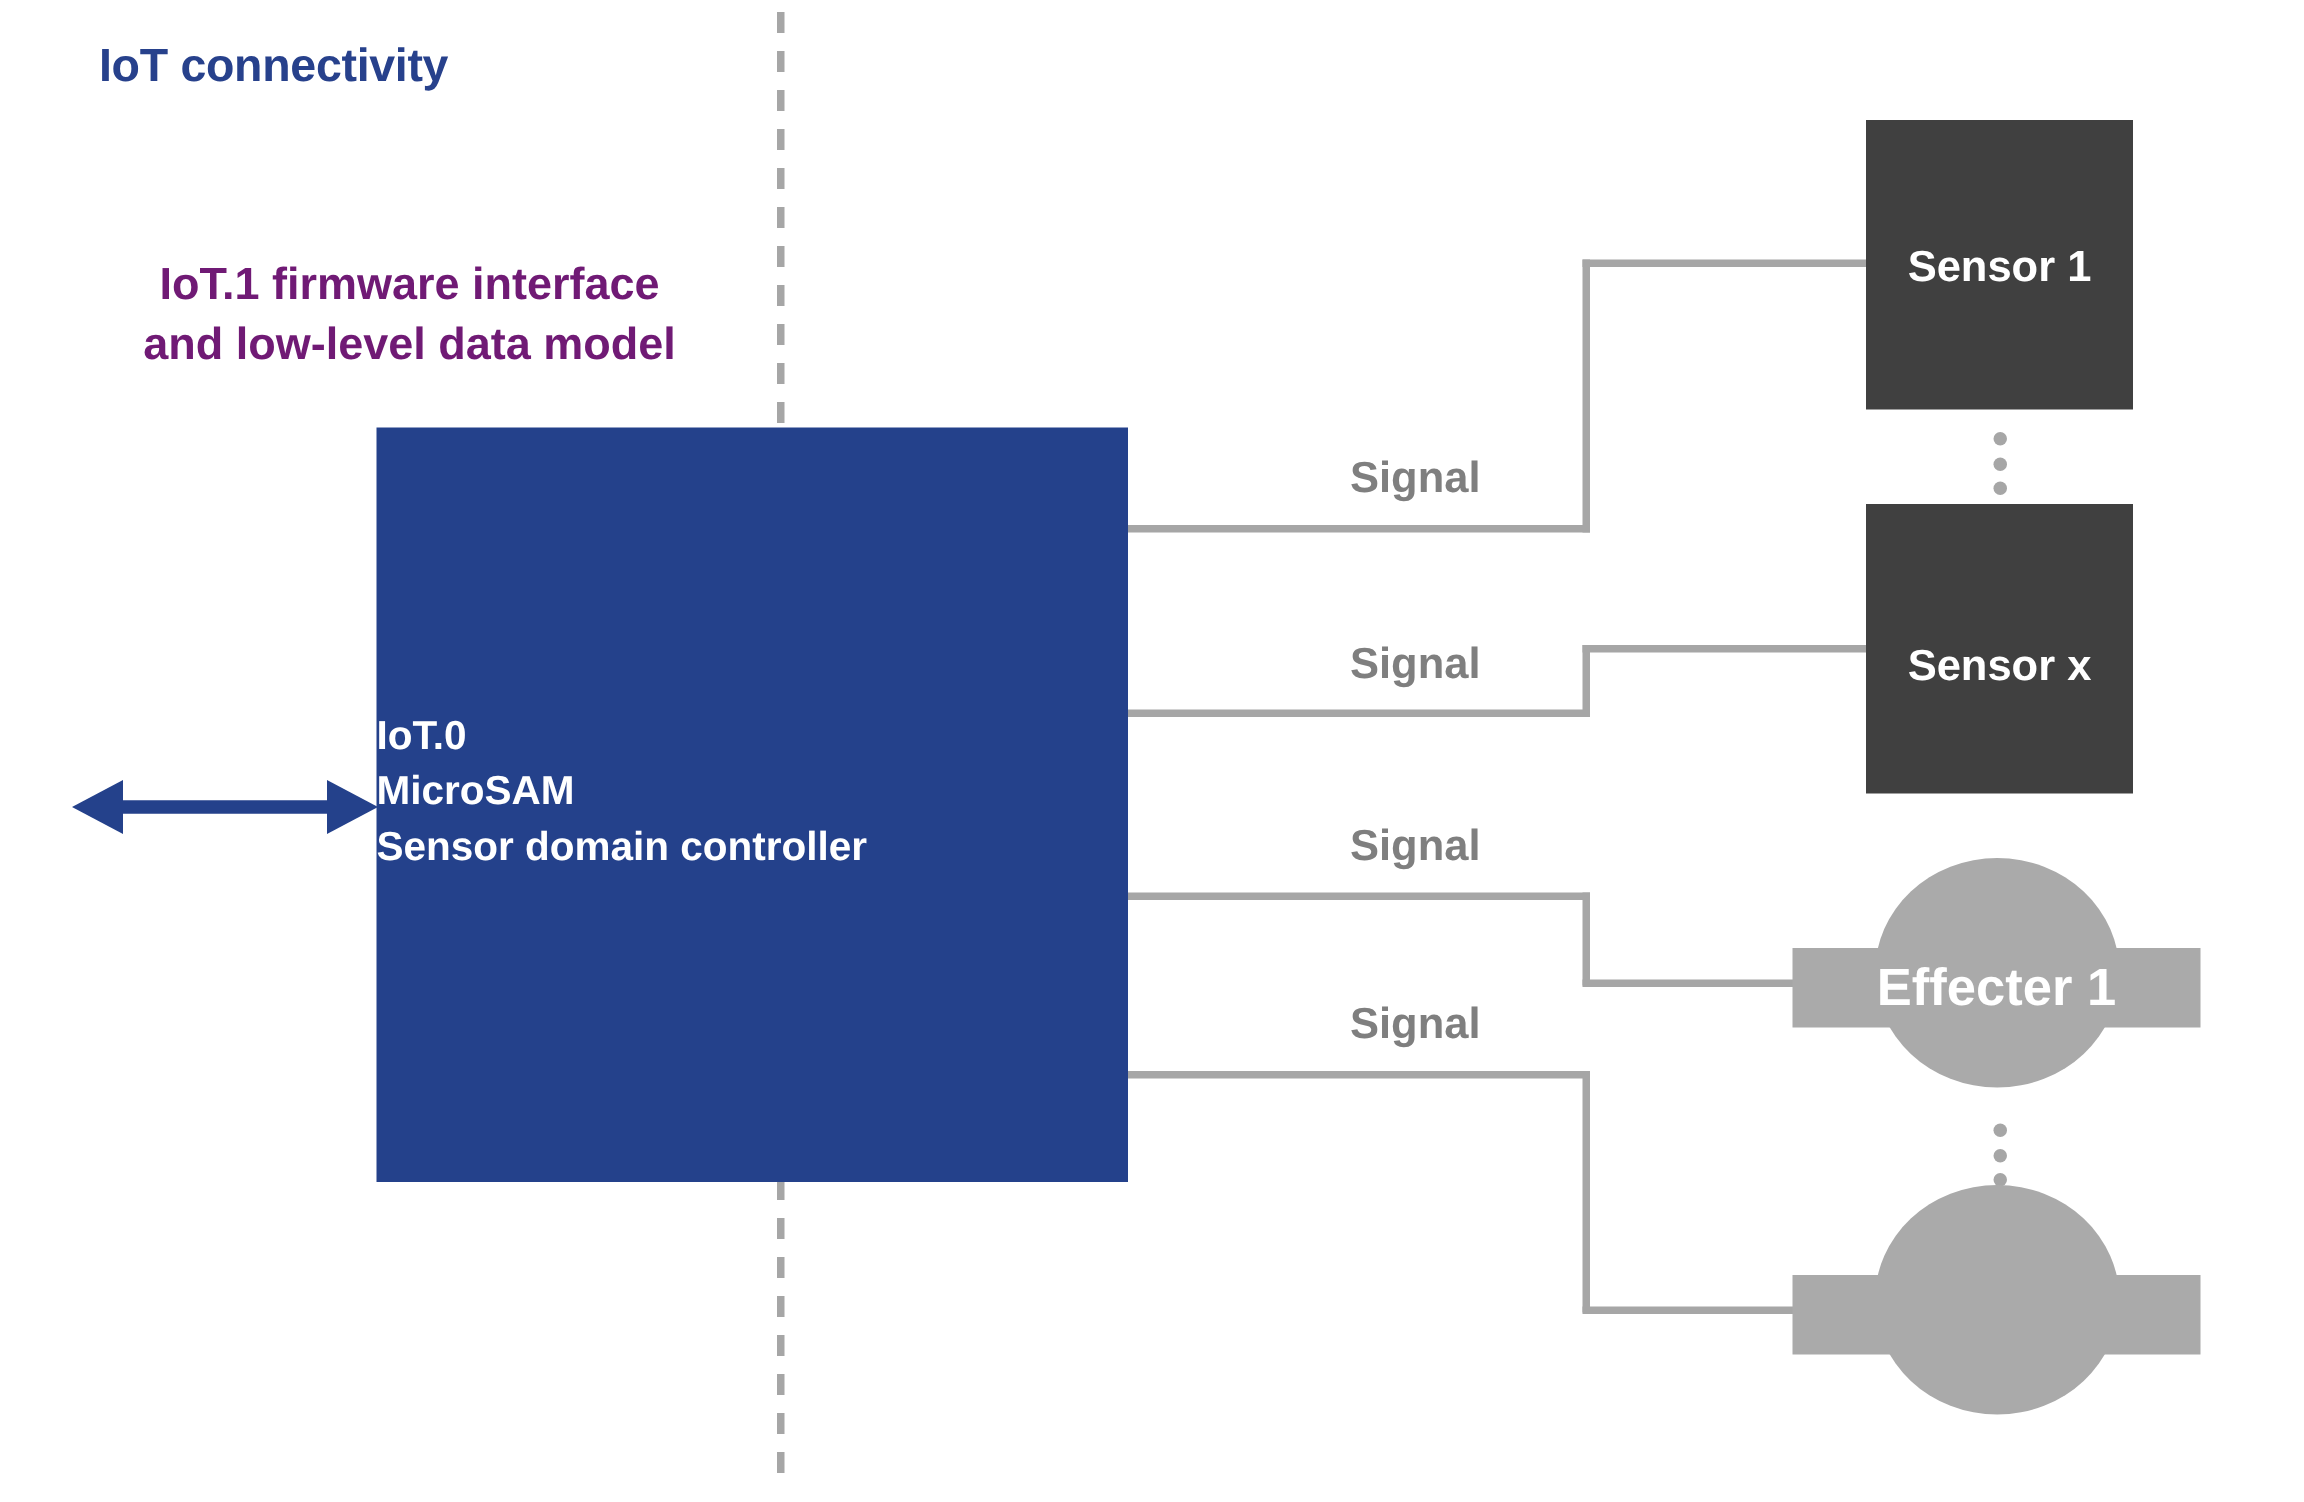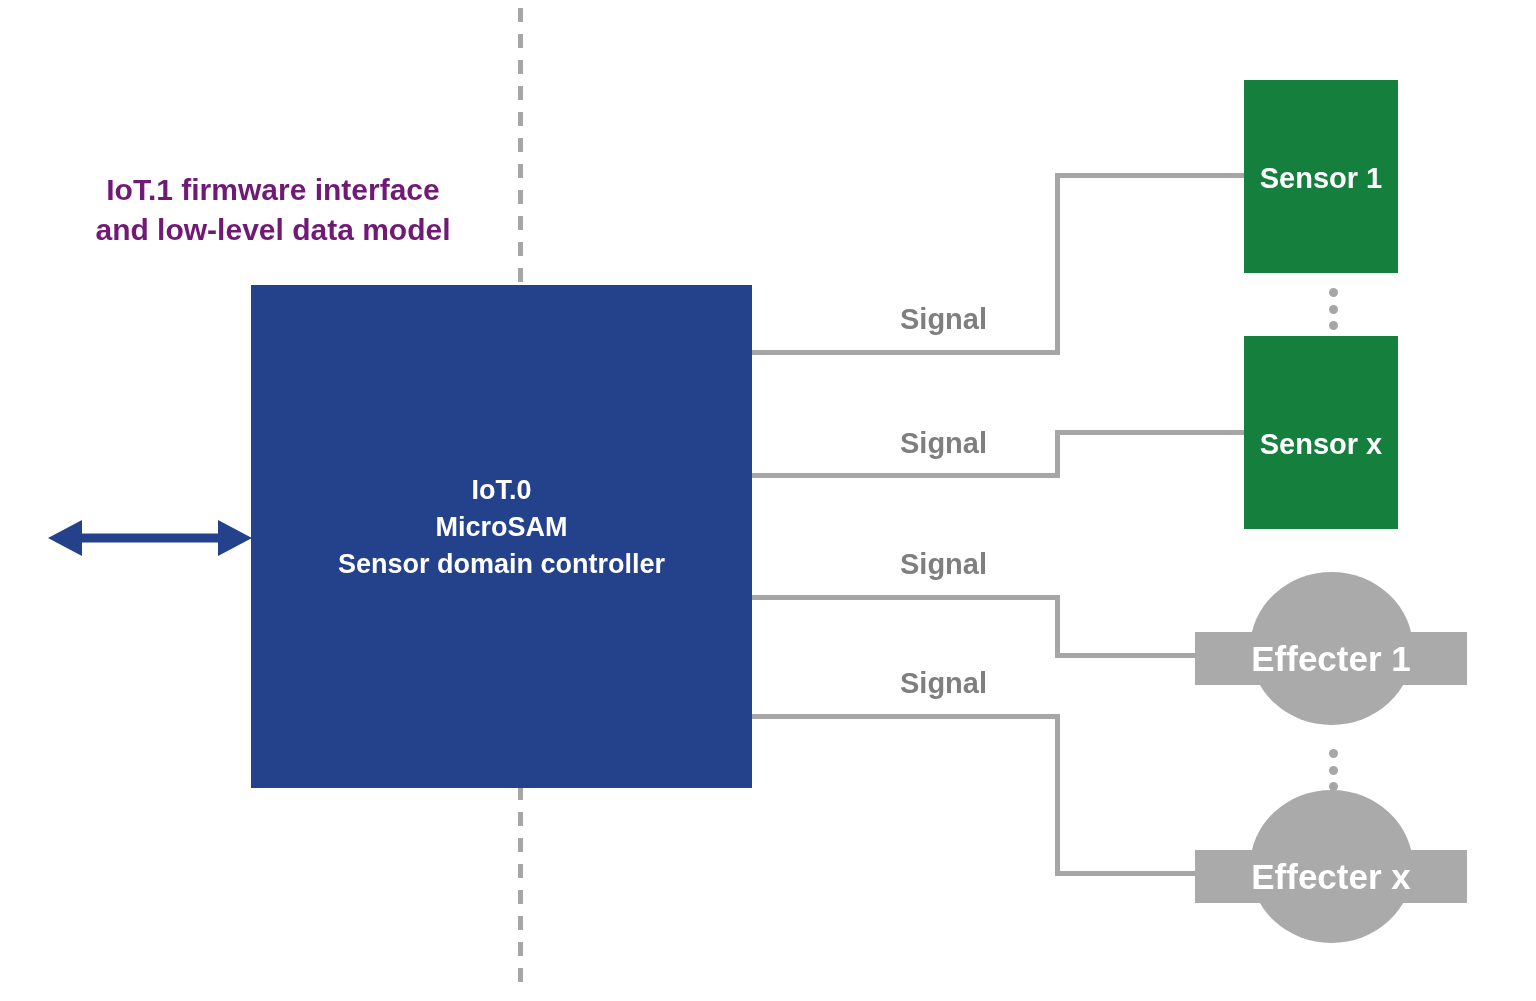--- a/index.html
+++ b/index.html
@@ -61,21 +61,21 @@
     top: 285px;
     width: 501px;
     height: 503px;
     background: #24418B;
   }
   #controller-label {
     position: absolute;
     left: 0;
     right: 0;
     top: 187px;
-    text-align: center;
+    text-align: left;
     color: #ffffff;
     font-size: 27px;
     font-weight: bold;
     line-height: 37px;
     white-space: pre-line;
   }
 
   
   #iot-link-arrow { left: 48px; top: 510px; }
 
@@ -87,23 +87,23 @@
   .signal-label {
     font-size: 29px;
     font-weight: bold;
     color: #7F7F7F;
     white-space: nowrap;
     text-align: left;
   }
 
   
   .sensor-node {
-    width: 154px;
+    width: 178px;
     height: 193px;
-    background: #15803d;
+    background: #404040;
     left: 1244px;
   }
   .sensor-node .node-text {
     position: absolute;
     left: 0; right: 0;
     text-align: center;
     color: #ffffff;
     font-size: 29px;
     font-weight: bold;
     white-space: nowrap;
@@ -161,20 +161,21 @@
     background: #A6A6A6;
   }
   #sensor-ellipsis   { left: 1328px; top: 288px; height: 42px; }
   #effecter-ellipsis { left: 1328px; top: 749px; height: 42px; }
 </style>
 </head>
 <body>
 
 <div id="stage">
 
+  <div class="abs" id="diagram-title">IoT connectivity</div>
 
   <div class="abs" id="interface-caption">IoT.1 firmware interface
 and low-level data model</div>
 
   <div class="abs divider-seg" id="divider-top"></div>
   <div class="abs divider-seg" id="divider-bottom"></div>
 
   <svg class="abs" id="iot-link-arrow" width="210" height="56" viewBox="0 0 210 56">
     <line x1="26" y1="28" x2="190" y2="28" stroke="#24418B" stroke-width="9"></line>
     <polygon points="0,28 34,10 34,46" fill="#24418B"></polygon>
@@ -229,16 +230,15 @@
 
   <div class="abs vertical-ellipsis" id="effecter-ellipsis">
     <span></span>
       <span></span>
       <span></span>
   </div>
 
   <div class="abs effecter-node" id="effecter-x">
     <div class="effecter-circle"></div>
     <div class="effecter-bar"></div>
-    <div class="node-text" style="top:60px;">Effecter x</div>
   </div>
 
 </div>
 
 </body></html>

